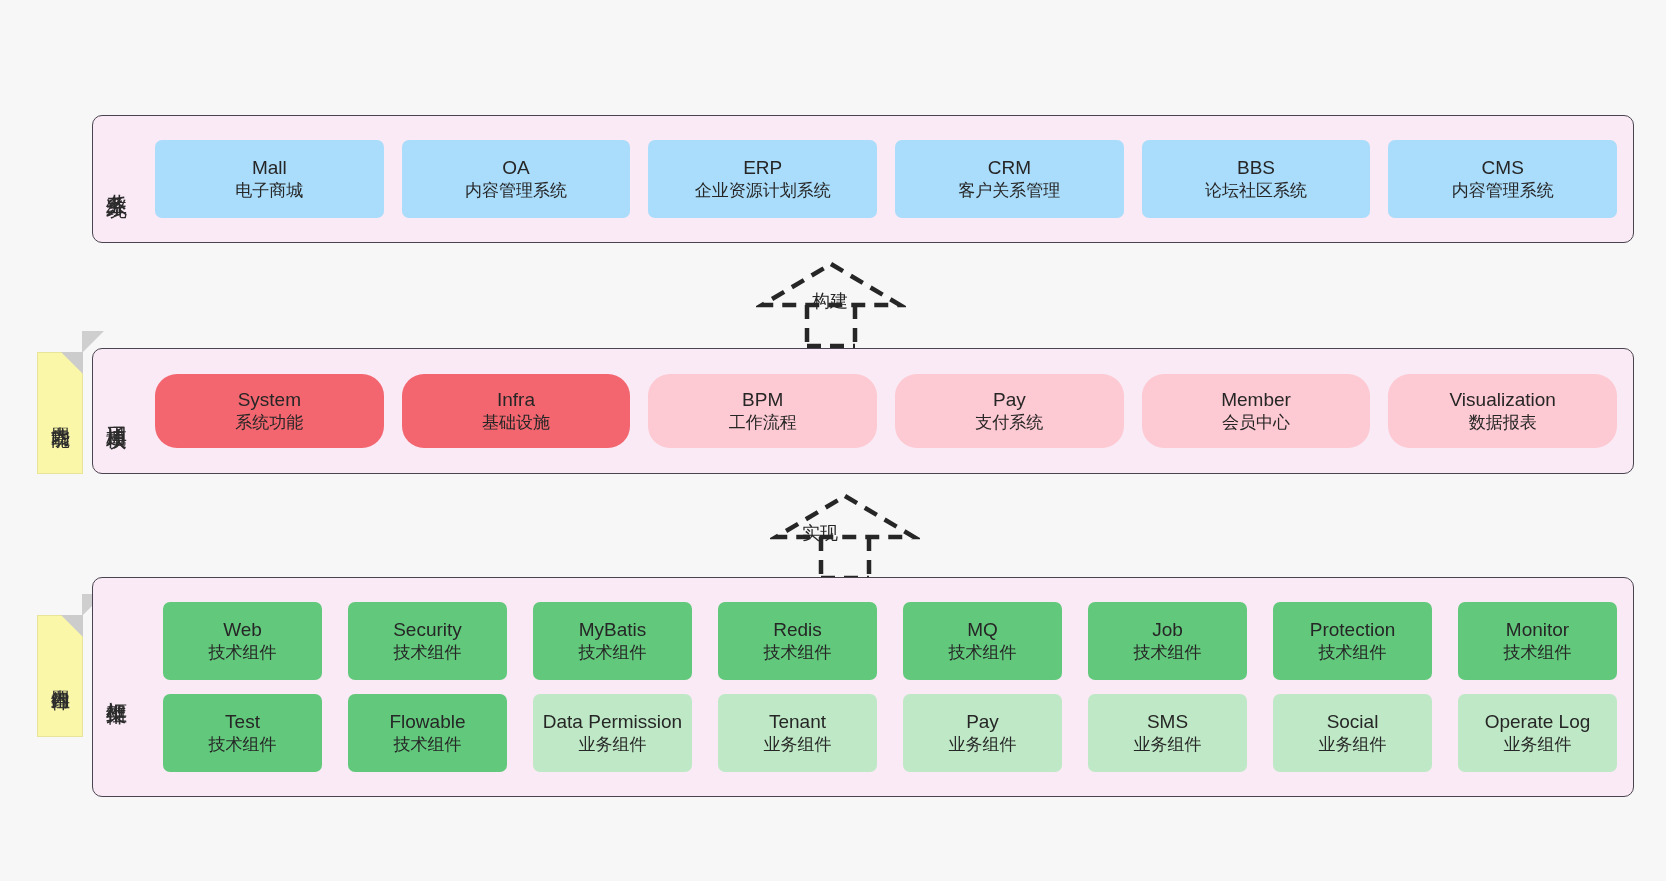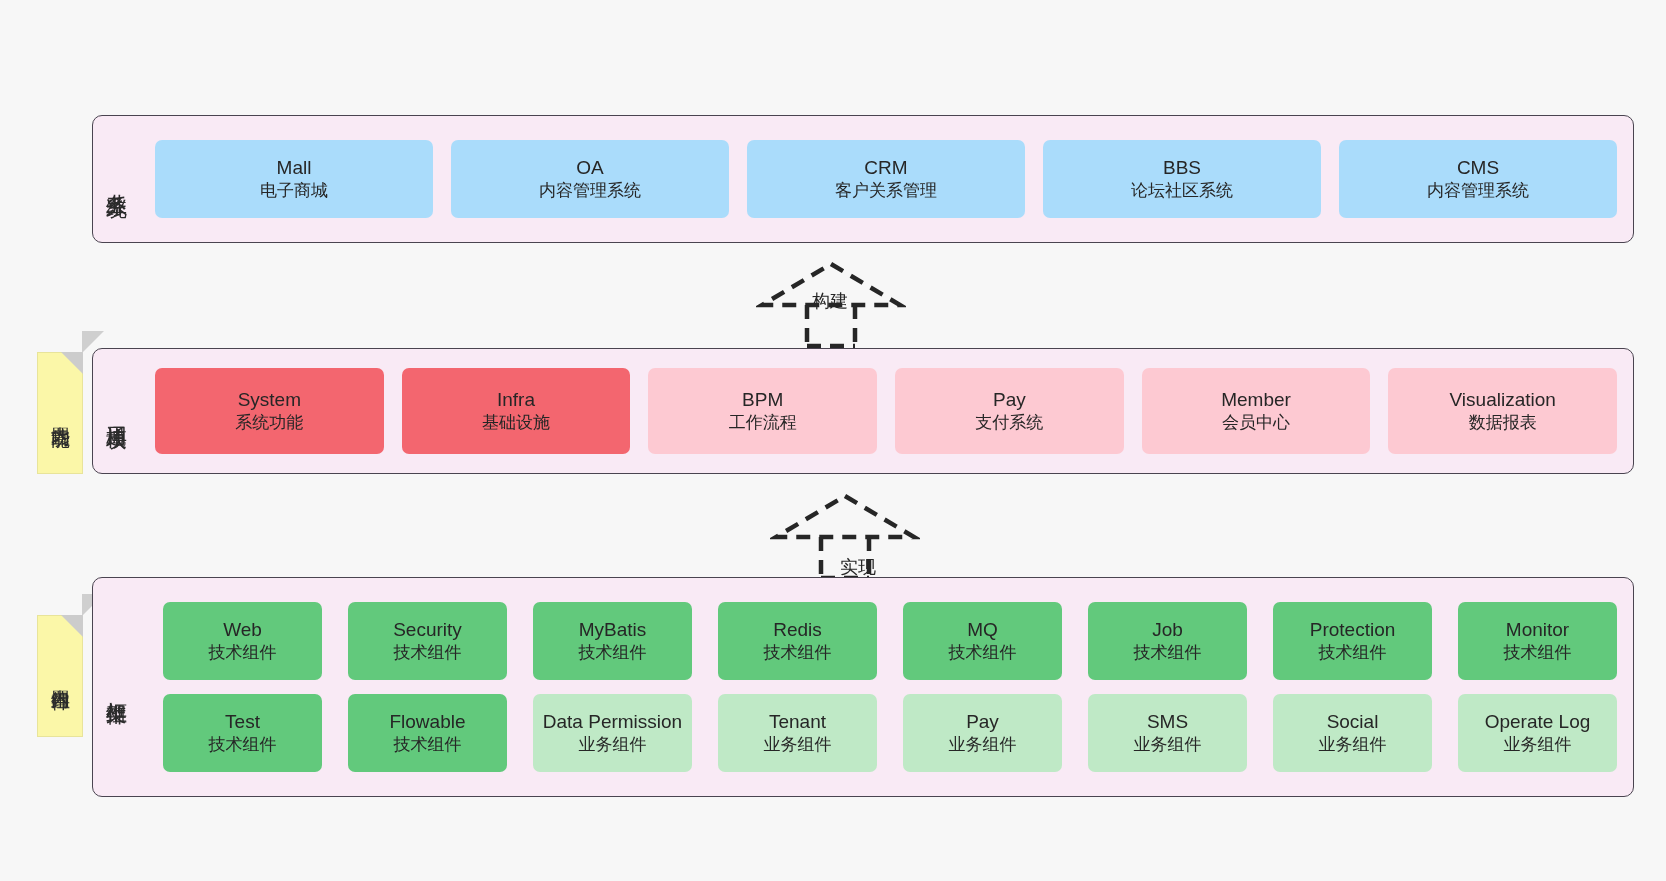--- a/index.html
+++ b/index.html
@@ -69,21 +69,21 @@
   .node .t1 { font-size: 19px; }
   .node .t2 { font-size: 17px; }
 
   .n-blue  { background: #aadcfb; }
   .n-red   { background: #f3666f; }
   .n-pink  { background: #fdc9d2; }
   .n-green { background: #62c97c; }
   .n-lgreen{ background: #bfe9c6; }
 
   .h-biz   { height: 78px; }
-  .h-mod   { height: 86px; }
+  .h-mod   { height: 74px; border-radius: 22px; }
   .h-frame { height: 78px; margin-left: 8px; }
 
   
   .note {
     position: absolute;
     background: #fbf7a8;
     border: 1px solid #e8e49a;
     display: flex;
     align-items: center;
     justify-content: center;
@@ -137,20 +137,24 @@
       <div class="row r6">
         <div class="node n-blue h-biz" style="background: rgb(170, 220, 251);">
           <span class="t1">Mall</span>
           <span class="t2">电子商城</span>
         </div>
         <div class="node n-blue h-biz" style="background: rgb(170, 220, 251);">
           <span class="t1">OA</span>
           <span class="t2">内容管理系统</span>
         </div>
         <div class="node n-blue h-biz" style="background: rgb(170, 220, 251);">
+          <span class="t1">ERP</span>
+          <span class="t2">企业资源计划系统</span>
+        </div>
+        <div class="node n-blue h-biz" style="background: rgb(170, 220, 251);">
           <span class="t1">CRM</span>
           <span class="t2">客户关系管理</span>
         </div>
         <div class="node n-blue h-biz" style="background: rgb(170, 220, 251);">
           <span class="t1">BBS</span>
           <span class="t2">论坛社区系统</span>
         </div>
         <div class="node n-blue h-biz" style="background: rgb(170, 220, 251);">
           <span class="t1">CMS</span>
           <span class="t2">内容管理系统</span>
@@ -202,21 +206,21 @@
       </div>
     </div>
   </div>
 
   <div class="arrow" style="left:770px; top:490px; width:150px; height:90px;">
     <svg width="150" height="90" viewBox="0 0 150 90">
       <path d="M 75 6 L 144 47 L 6 47 Z" fill="none" stroke="#262626" stroke-width="4.5" stroke-dasharray="14 9" stroke-linecap="butt"></path>
       <path d="M 51 47 L 51 90 M 99 47 L 99 90 M 51 88 L 99 88" fill="none" stroke="#262626" stroke-width="4.5" stroke-dasharray="14 9"></path>
     </svg>
   </div>
-  <div class="arrow-label" style="left:840px; top:521px;margin-top:34px;">实现</div>
+  <div class="arrow-label" style="left:802px; top:521px;">实现</div>
 
   <div class="note" style="left:37px; top:615px; width:46px; height:122px;">
     <div class="note-fold"></div>
     <span>内置组件</span>
   </div>
   <div class="section" id="sec-framework" style="left: 92px; top: 577px; width: 1542px; height: 220px; background: rgb(249, 234, 245); border-color: rgb(74, 68, 80);">
     <div class="section-title">框架组件</div>
     <div class="section-body">
 
       <div class="row r8">

